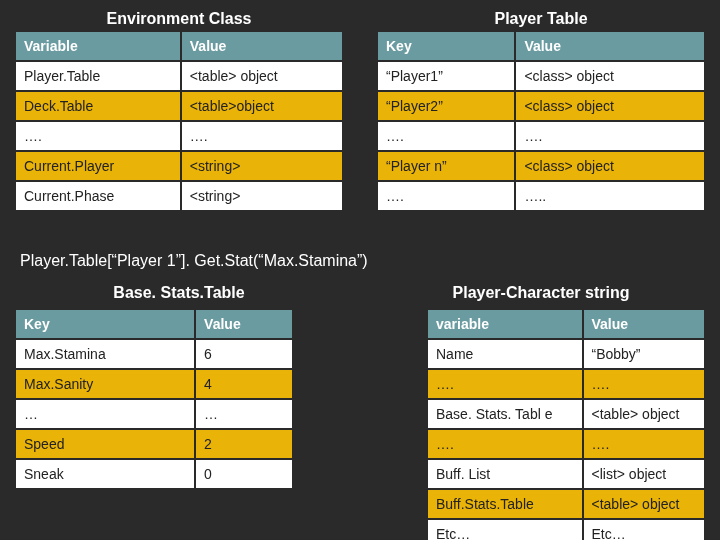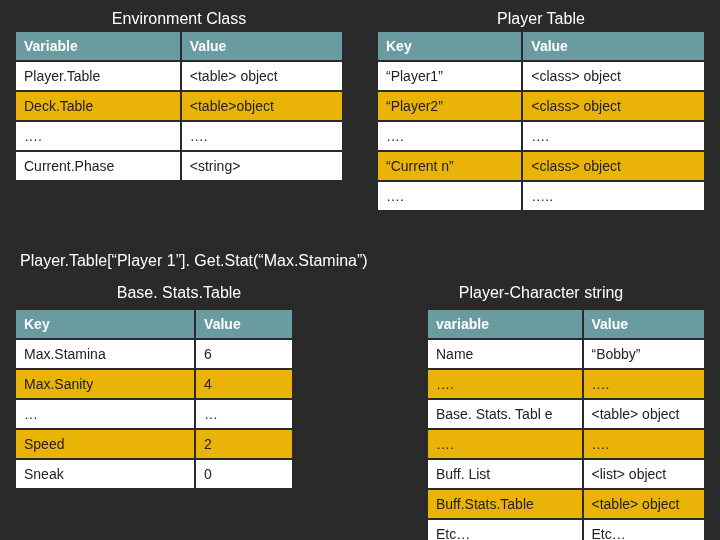--- a/index.html
+++ b/index.html
@@ -10,20 +10,21 @@
     font-family: Arial, sans-serif;
     color: #000;
     position: relative;
     overflow: hidden;
   }
   .title {
     color: #fff;
     font-size: 16px;
     text-align: center;
     padding: 6px 0 4px 0;
+    font-weight: bold;
   }
   .left-col { position: absolute; left: 14px; width: 330px; }
   .right-col { position: absolute; right: 14px; width: 330px; }
   .env-title { top: 4px; }
   .player-title { top: 4px; }
   .env-table { top: 30px; }
   .player-table { top: 30px; }
   .code-line {
     position: absolute;
     left: 20px;
@@ -75,20 +76,24 @@
           <td>&lt;table&gt; object</td>
         </tr>
     <tr class="alt">
           <td>Deck.Table</td>
           <td>&lt;table&gt;object</td>
         </tr>
     <tr>
           <td>….</td>
           <td>….</td>
         </tr>
+    <tr class="alt">
+          <td>Current.Player</td>
+          <td>&lt;string&gt;</td>
+        </tr>
     <tr>
           <td>Current.Phase</td>
           <td>&lt;string&gt;</td>
         </tr>
   </tbody>
     </table>
 </div>
 
 <div class="title right-col player-title">Player Table</div>
 <div class="right-col player-table">
@@ -104,21 +109,21 @@
         </tr>
     <tr class="alt">
           <td>“Player2”</td>
           <td>&lt;class&gt; object</td>
         </tr>
     <tr>
           <td>….</td>
           <td>….</td>
         </tr>
     <tr class="alt">
-          <td>“Current n”</td>
+          <td>“Player n”</td>
           <td>&lt;class&gt; object</td>
         </tr>
     <tr>
           <td>….</td>
           <td>…..</td>
         </tr>
   </tbody>
     </table>
 </div>
 

